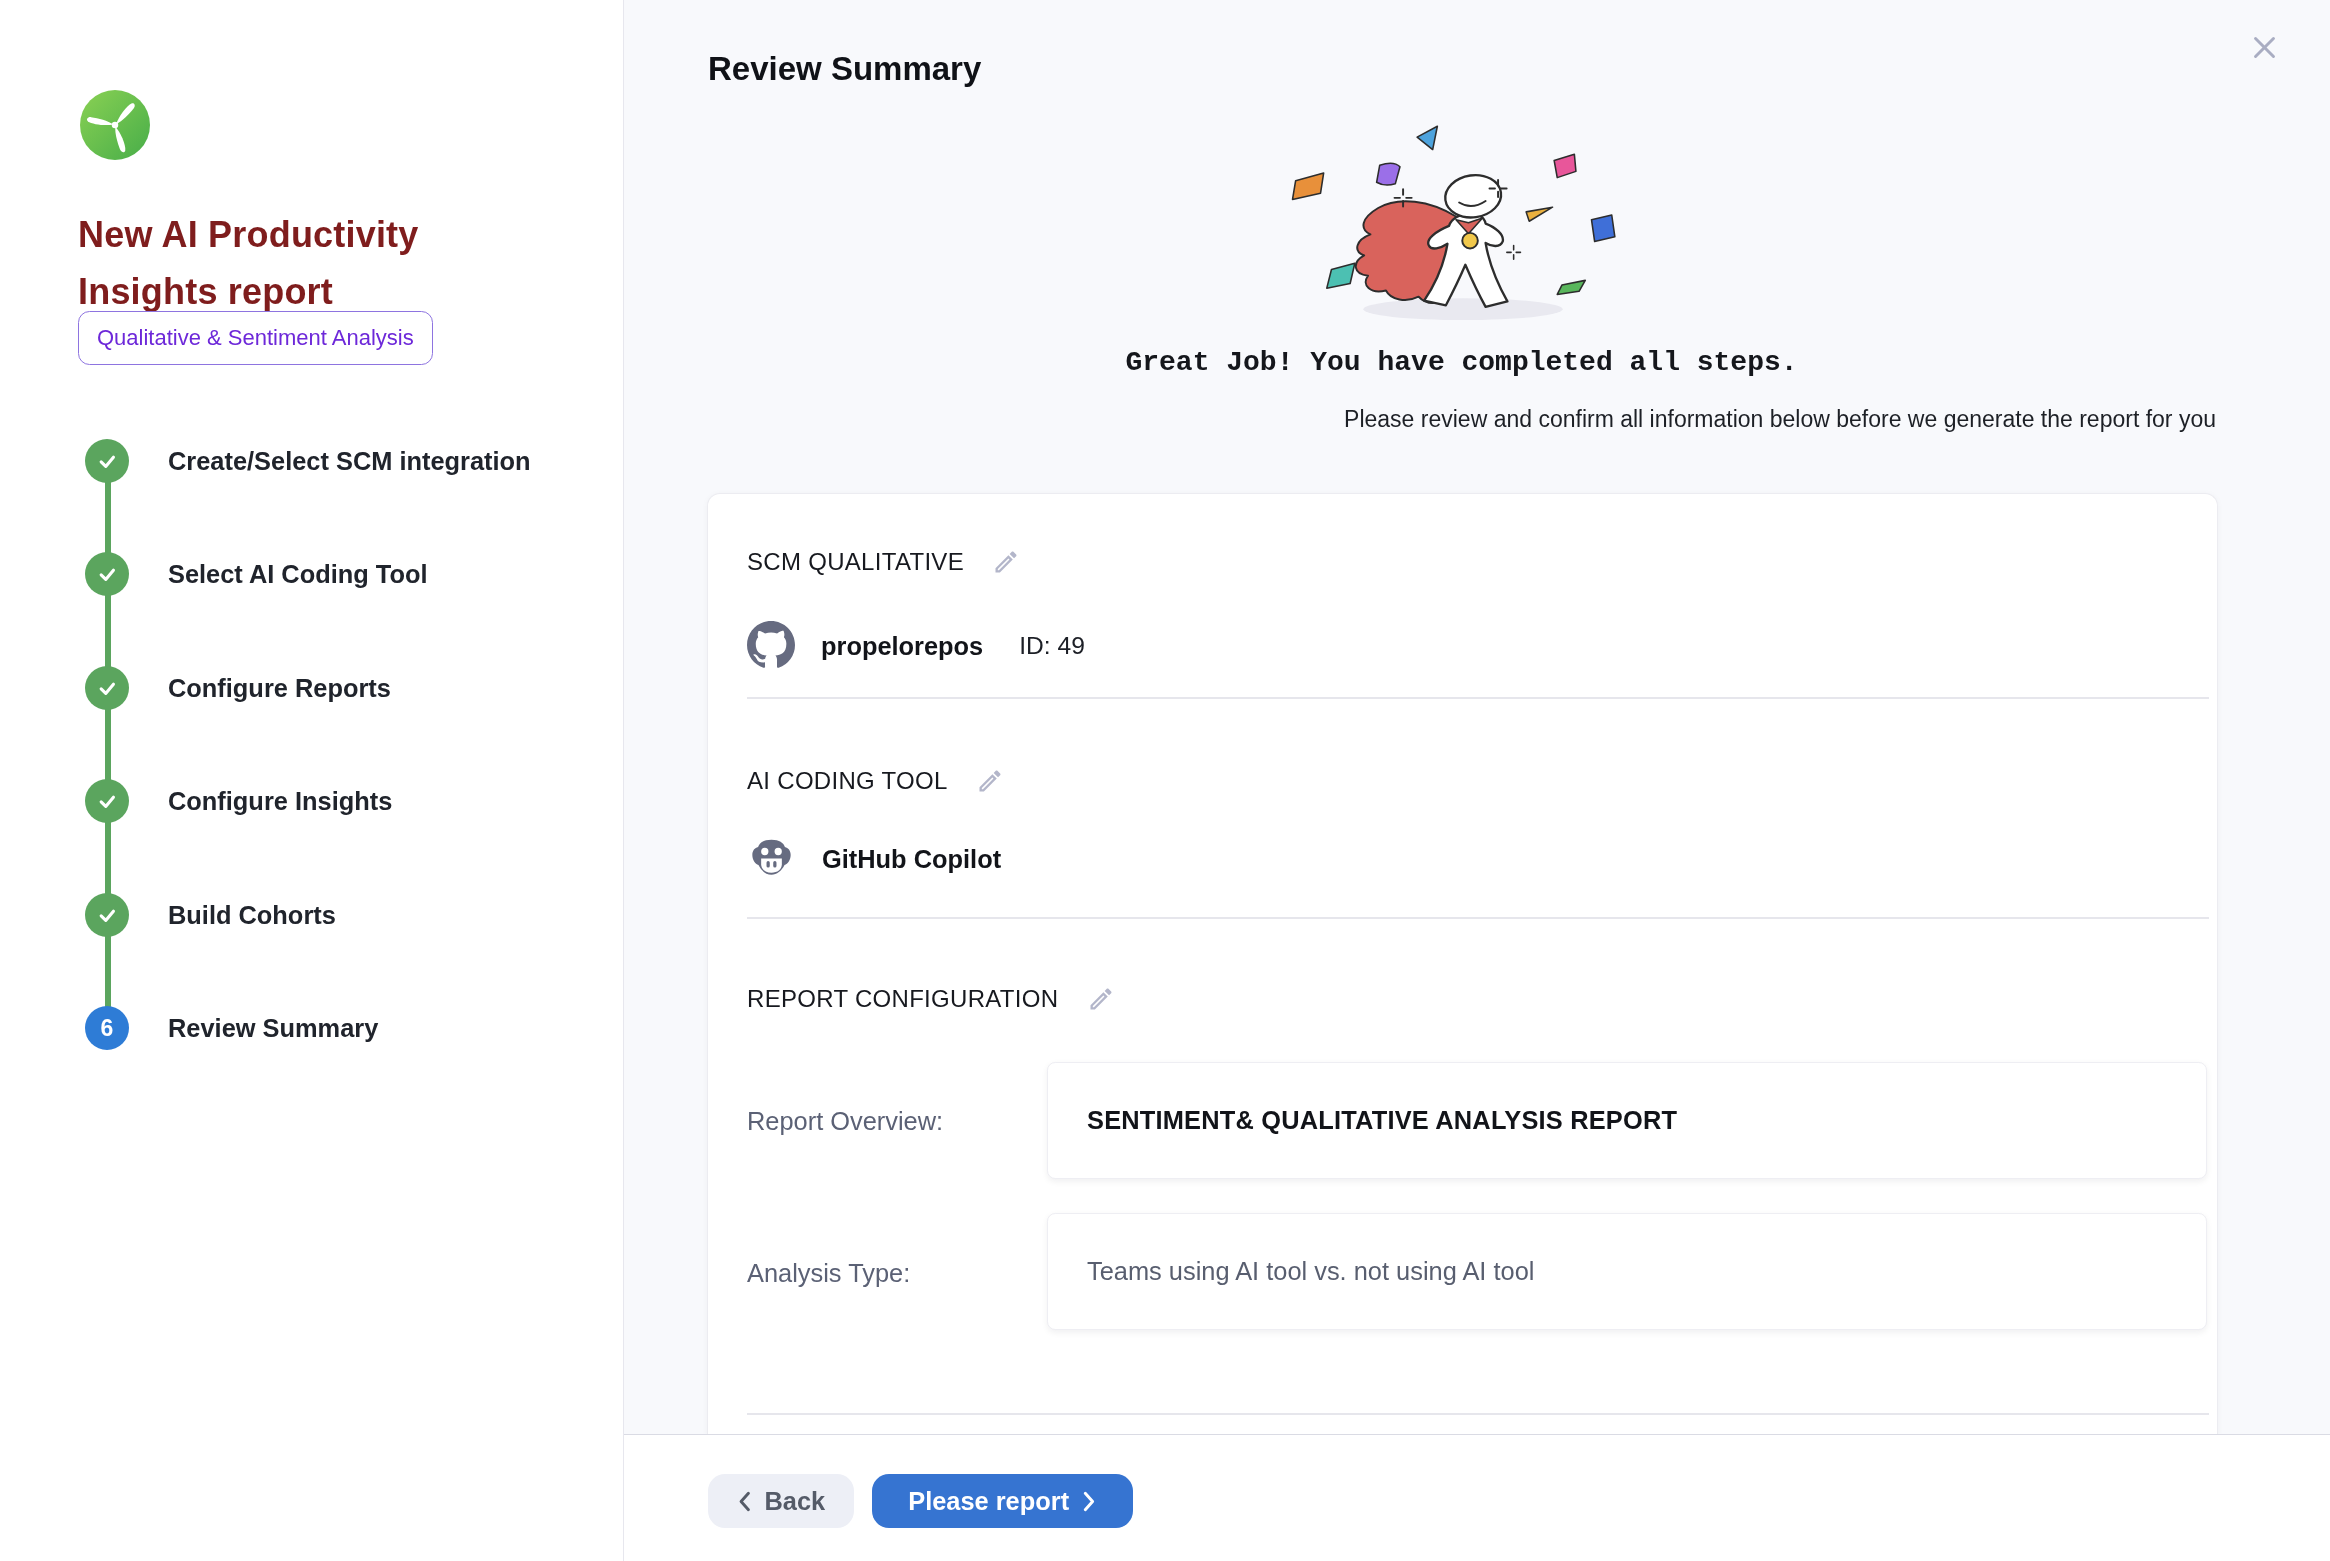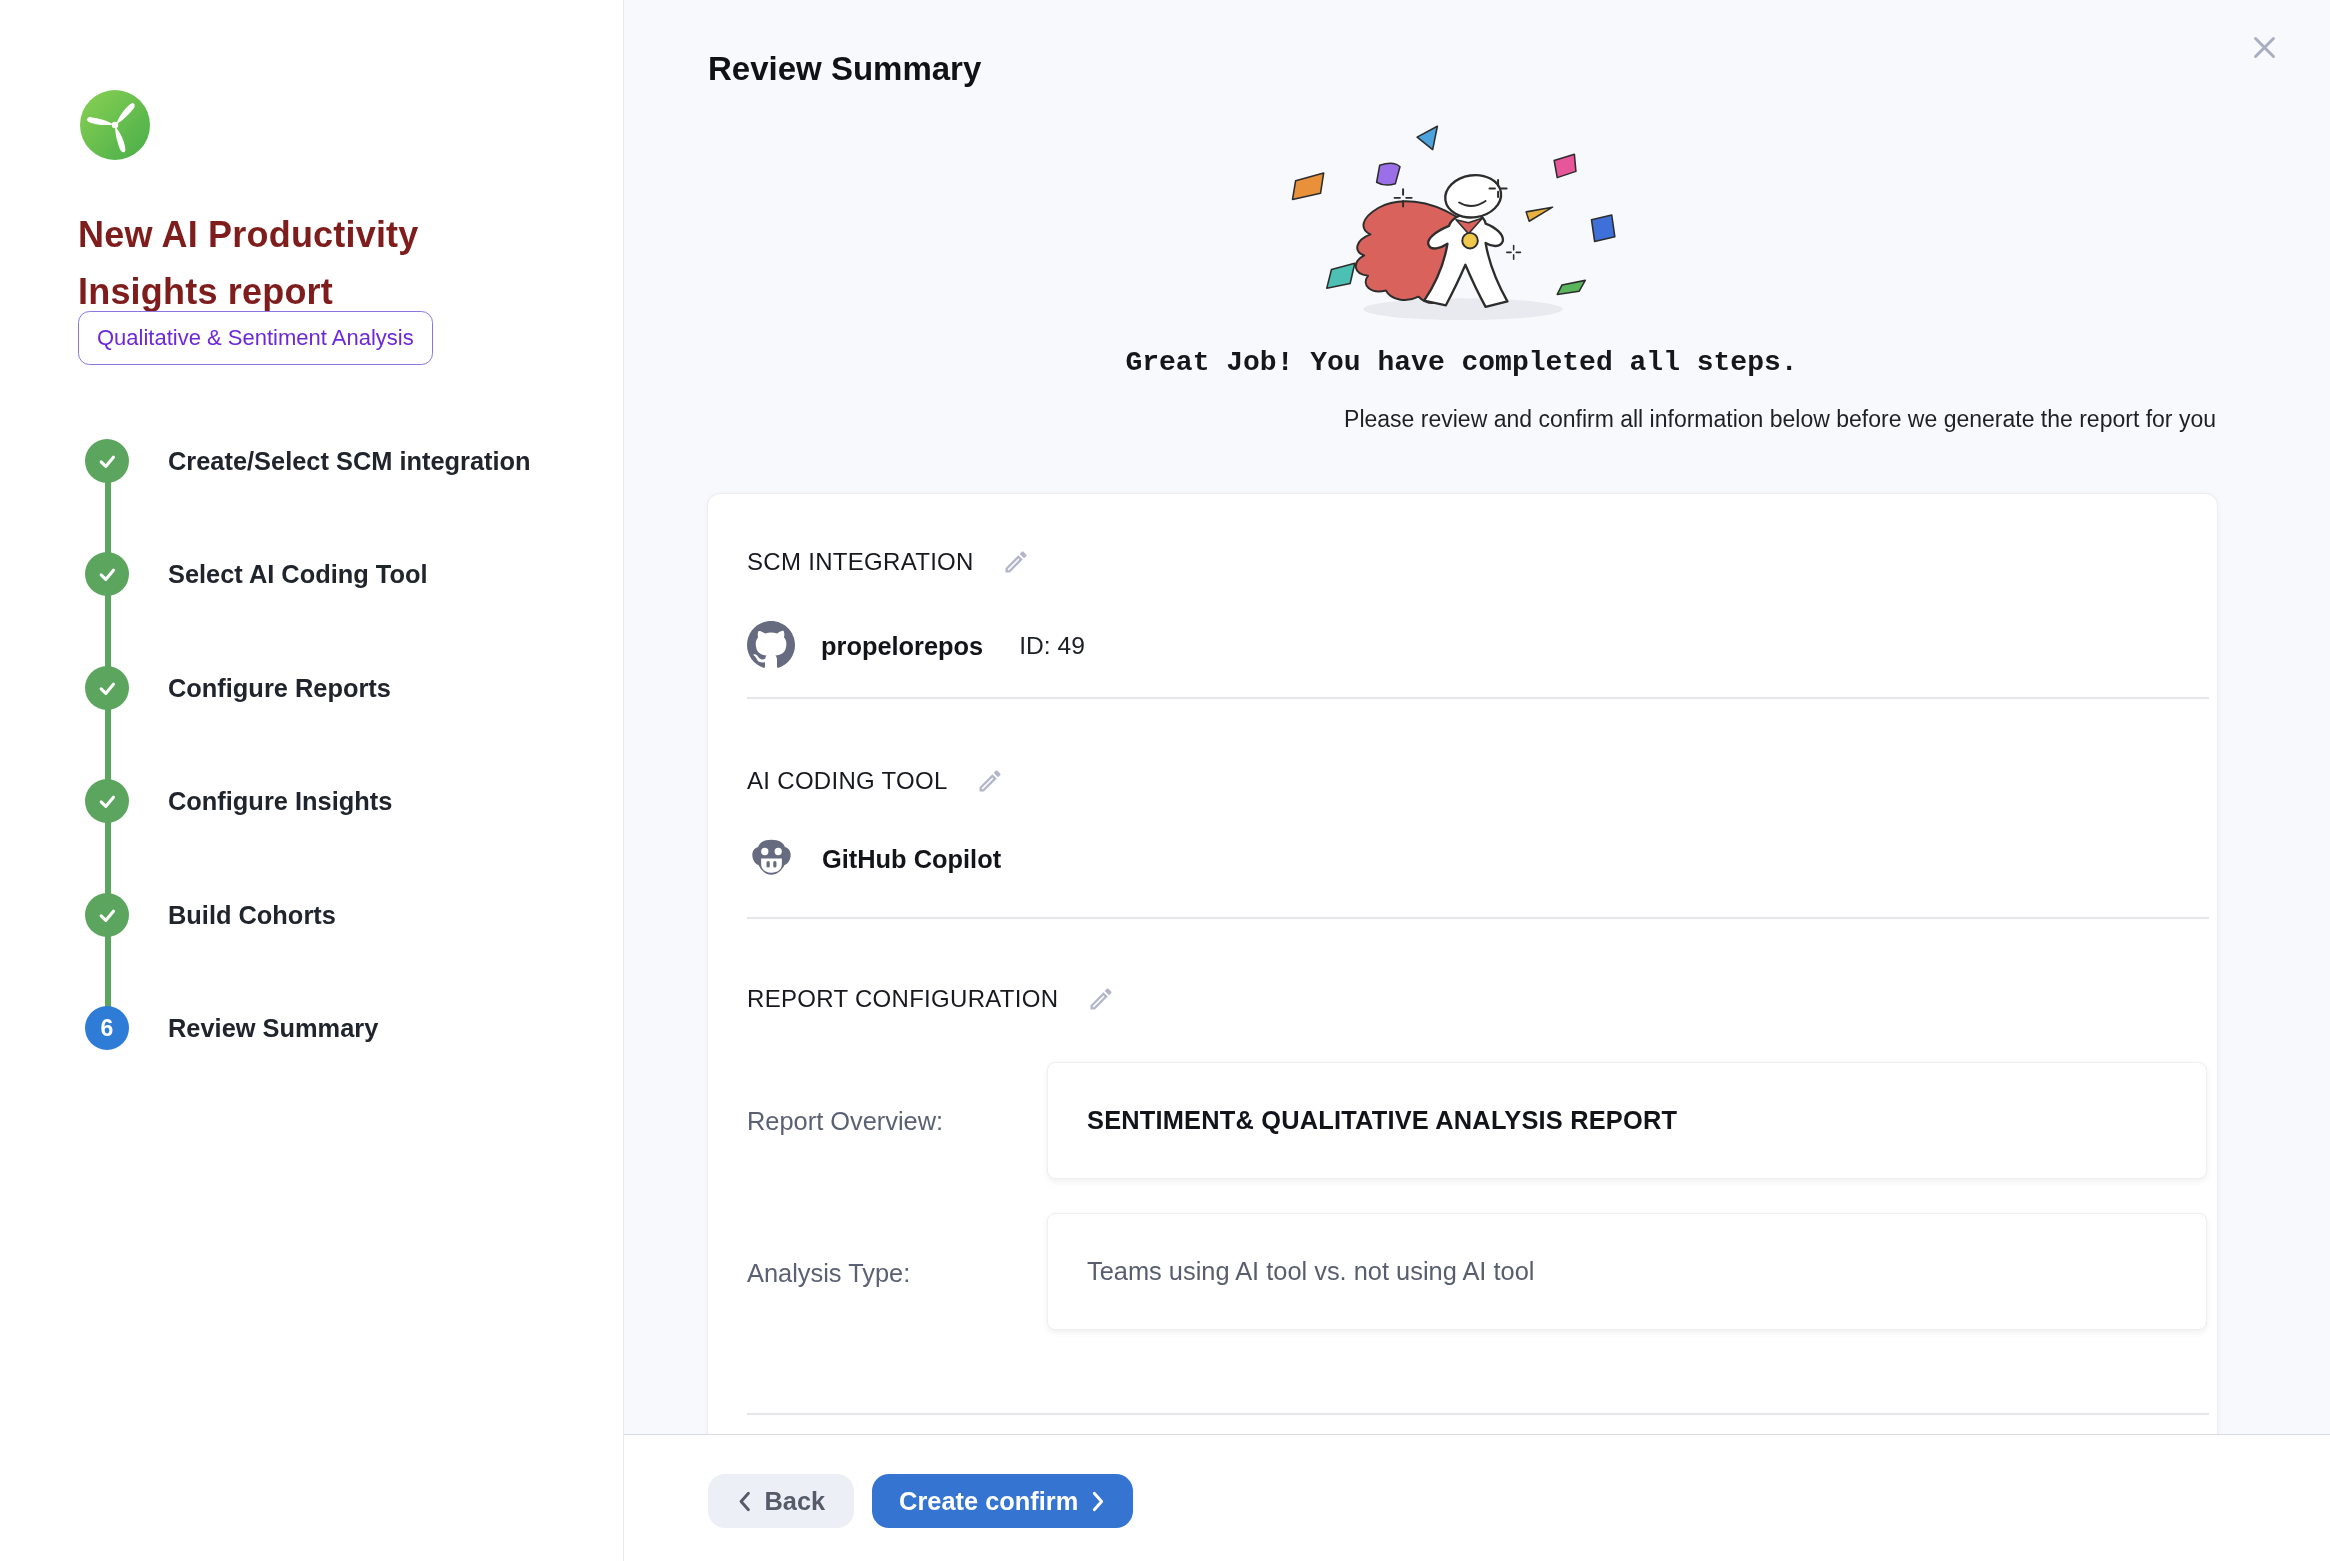--- a/index.html
+++ b/index.html
@@ -203,21 +203,21 @@
         </g>
       </svg>
     </div>
 
     <div class="hero-title">Great Job! You have completed all steps.</div>
     <div class="hero-sub">Please review and confirm all information below before we generate the report for you</div>
 
     <div class="card">
 
       <div class="sec-heading" style="top:51px">
-        <span class="txt">SCM INTEGRATION</span>
+        <span class="txt">SCM QUALITATIVE</span>
         <button class="edit-btn" aria-label="edit">
           <svg width="28" height="28" viewBox="0 0 24 24">
             <path fill="#b3b6ca" d="M14.06 9.02l.92.92L5.92 19H5v-.92l9.06-9.06zM17.66 3c-.25 0-.51.1-.7.29l-1.83 1.83 3.75 3.75 1.83-1.83c.39-.39.39-1.02 0-1.41l-2.34-2.34c-.2-.2-.45-.29-.71-.29zm-3.6 3.19L3 17.25V21h3.75L17.81 9.94l-3.75-3.75z"></path>
           </svg>
         </button>
       </div>
 
       <div class="entity-row" style="top:128px;height:48px">
         <span>
           <svg width="48" height="48" viewBox="0 0 16 16">
@@ -281,21 +281,21 @@
   </section>
 
   <footer class="footer">
     <button class="btn btn-back">
       <svg width="14.7" height="23" viewBox="0 0 18 28">
         <polyline points="14,4 5,14 14,24" fill="none" stroke="#555b68" stroke-width="3.6" stroke-linecap="round" stroke-linejoin="round"></polyline>
       </svg>
       <span>Back</span>
     </button>
     <button class="btn btn-create">
-      <span>Create confirm</span>
+      <span>Please report</span>
       <svg width="14.7" height="23" viewBox="0 0 18 28">
         <polyline points="4,4 13,14 4,24" fill="none" stroke="#ffffff" stroke-width="3.6" stroke-linecap="round" stroke-linejoin="round"></polyline>
       </svg>
     </button>
   </footer>
 
 </div>
 
 
 </body></html>

